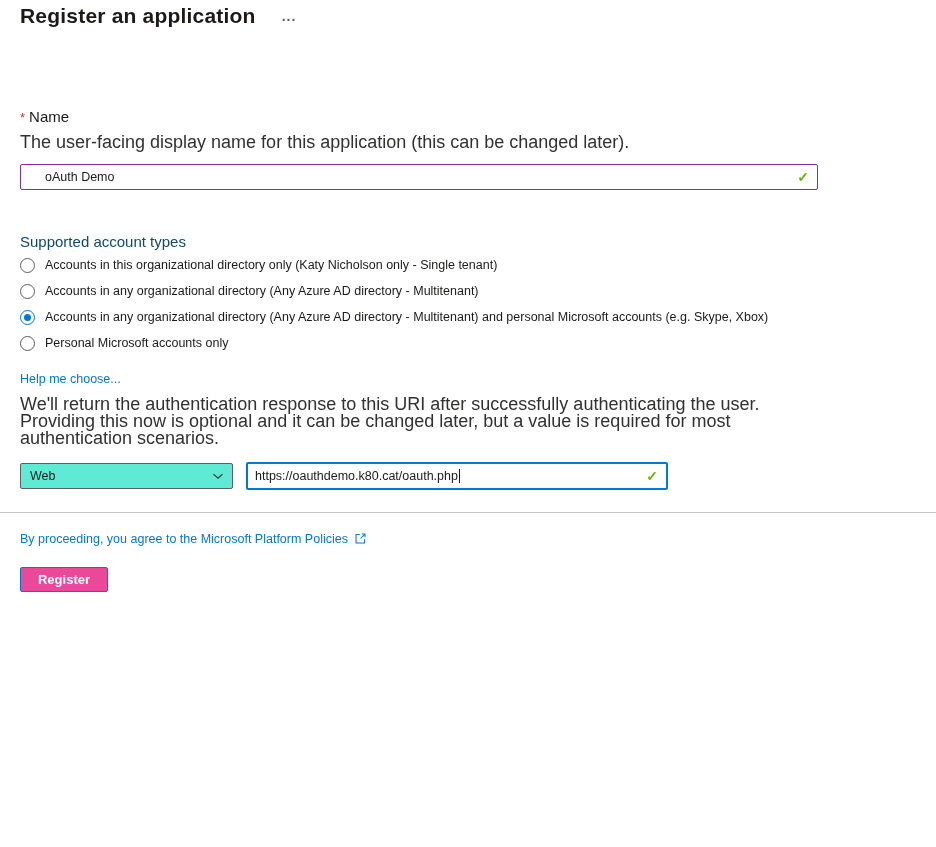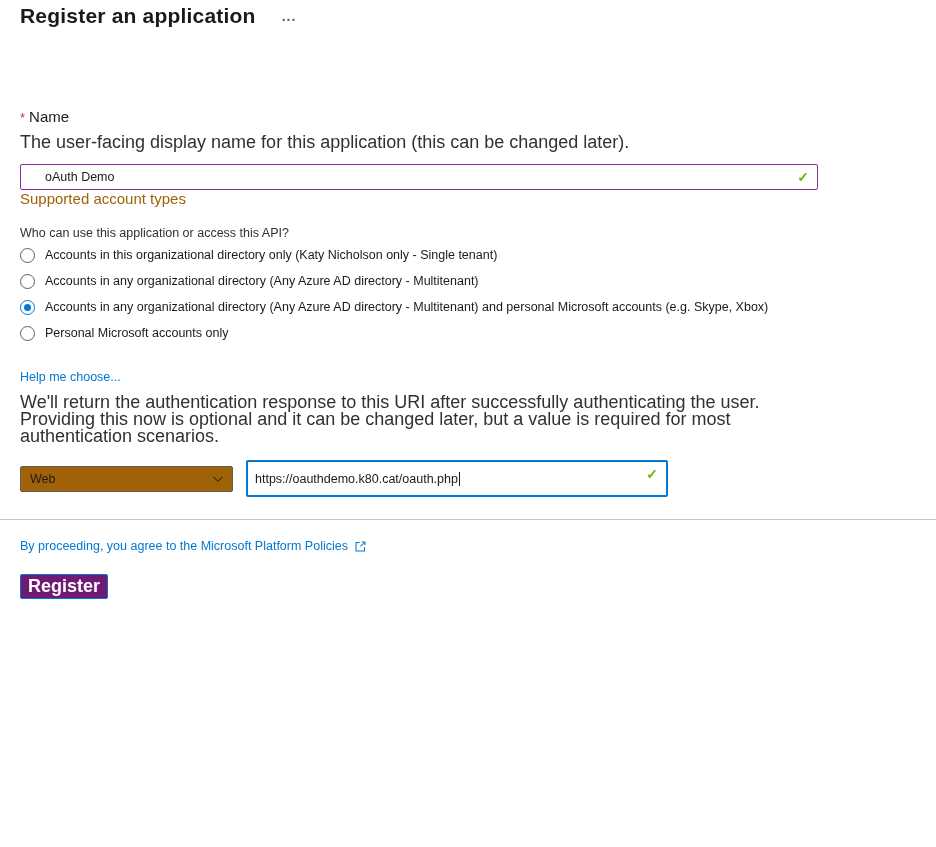--- a/index.html
+++ b/index.html
@@ -22,64 +22,64 @@
   .helper { margin-top:9px; font-size:18px; color:#323130; line-height:17px; max-width:815px; }
 
   .text-input-wrap { position:relative; margin-top:13px; width:798px; }
   .text-input {
     width:798px; height:26px; border:1px solid #8a2c9f; border-radius:2px;
     font-family:"Liberation Sans", sans-serif; font-size:12.5px; color:#1b1a19;
     padding:0 28px 0 24px; outline:none; background:#fff;
   }
   .valid-check { position:absolute; right:9px; top:5px; color:#6bb700; font-size:14px; font-weight:700; pointer-events:none; }
 
-  .section-heading { font-size:15px; color:#a16207; }
+  .section-heading { margin-top:43px; font-size:15px; color:#0c4a6e; }
   .question { margin-top:19px; font-size:12.5px; color:#323130; }
 
   .radio-group { margin-top:2px; }
   .radio-row { display:flex; align-items:center; height:26px; cursor:pointer; }
   .radio-circle {
     width:15px; height:15px; border:1px solid #605e5c; border-radius:50%;
     flex:0 0 auto; position:relative; background:#fff;
   }
   .radio-row.selected .radio-circle { border-color:#0078d4; }
   .radio-row.selected .radio-circle::after {
     content:""; position:absolute; left:3px; top:3px; width:7px; height:7px;
     border-radius:50%; background:#0078d4;
   }
   .radio-label { margin-left:10px; font-size:12.5px; color:#1b1a19; }
 
   a.link, .link { color:#0078d4; text-decoration:none; font-size:12.5px; cursor:pointer; }
-  .help-link { display:inline-block; margin-top:24px; }
+  .help-link { display:inline-block; margin-top:16px; }
 
   
   .uri-row { display:flex; align-items:center; margin-top:15px; }
   .platform-select {
     width:213px; height:26px; border:1px solid #605e5c; border-radius:2px;
     display:flex; align-items:center; justify-content:space-between;
-    padding:0 8px 0 9px; font-size:12.5px; color:#1b1a19; cursor:pointer; background:#a16207;
+    padding:0 8px 0 9px; font-size:12.5px; color:#1b1a19; cursor:pointer; background:#5eead4;
   }
   .uri-input {
-    position:relative; margin-left:13px; width:422px; height:37px;
+    position:relative; margin-left:13px; width:422px; height:28px;
     border:2px solid #0078d4; border-radius:2px; background:#fff;
     display:flex; align-items:center; padding:0 26px 0 7px;
     font-size:12.5px; color:#1b1a19; cursor:text;
   }
   .text-cursor { display:inline-block; width:1px; height:14px; background:#1b1a19; margin-left:1px; }
   .uri-input .valid-check { top:4px; right:8px; }
 
   
   .bottom-note { margin-top:148px; font-size:12.5px; color:#1b1a19; }
   .divider { margin:22px -20px 0 -20px; border-top:1px solid #c8c6c4; height:0; }
-  .policy-row { margin-top:19px; display:flex; align-items:center; }
+  .policy-row { margin-top:19px; display:flex; }
   .ext-icon { margin-left:6px; display:inline-flex; }
   .register-btn {
-    margin-top:21px; width:88px; height:25px; background:#701a75; color:#ffffff;
+    margin-top:21px; width:88px; height:25px; background:#ec4899; color:#ffffff;
     border:1px solid #0078d4; border-radius:2px; font-family:"Liberation Sans", sans-serif;
-    font-size:18px; font-weight:700; cursor:pointer;
+    font-size:13px; font-weight:700; cursor:pointer;
   }
 </style>
 </head>
 <body>
 
 <div class="page">
 
   <div class="titlebar">
     <span class="page-title">Register an application</span>
     <span class="more-dots">...</span>
@@ -90,21 +90,20 @@
     <span class="required-star">*</span><span>Name</span>
   </div>
   <div class="helper">The user-facing display name for this application (this can be changed later).</div>
   <div class="text-input-wrap">
     <input class="text-input" type="text" value="oAuth Demo" style="">
     <span class="valid-check">✓</span>
   </div>
 
   
   <div class="section-heading">Supported account types</div>
-  <div class="question">Who can use this application or access this API?</div>
 
   <div class="radio-group">
     <div class="radio-row">
       <span class="radio-circle"></span>
       <span class="radio-label">Accounts in this organizational directory only (Katy Nicholson only - Single tenant)</span>
     </div>
     <div class="radio-row">
       <span class="radio-circle"></span>
       <span class="radio-label">Accounts in any organizational directory (Any Azure AD directory - Multitenant)</span>
     </div>

